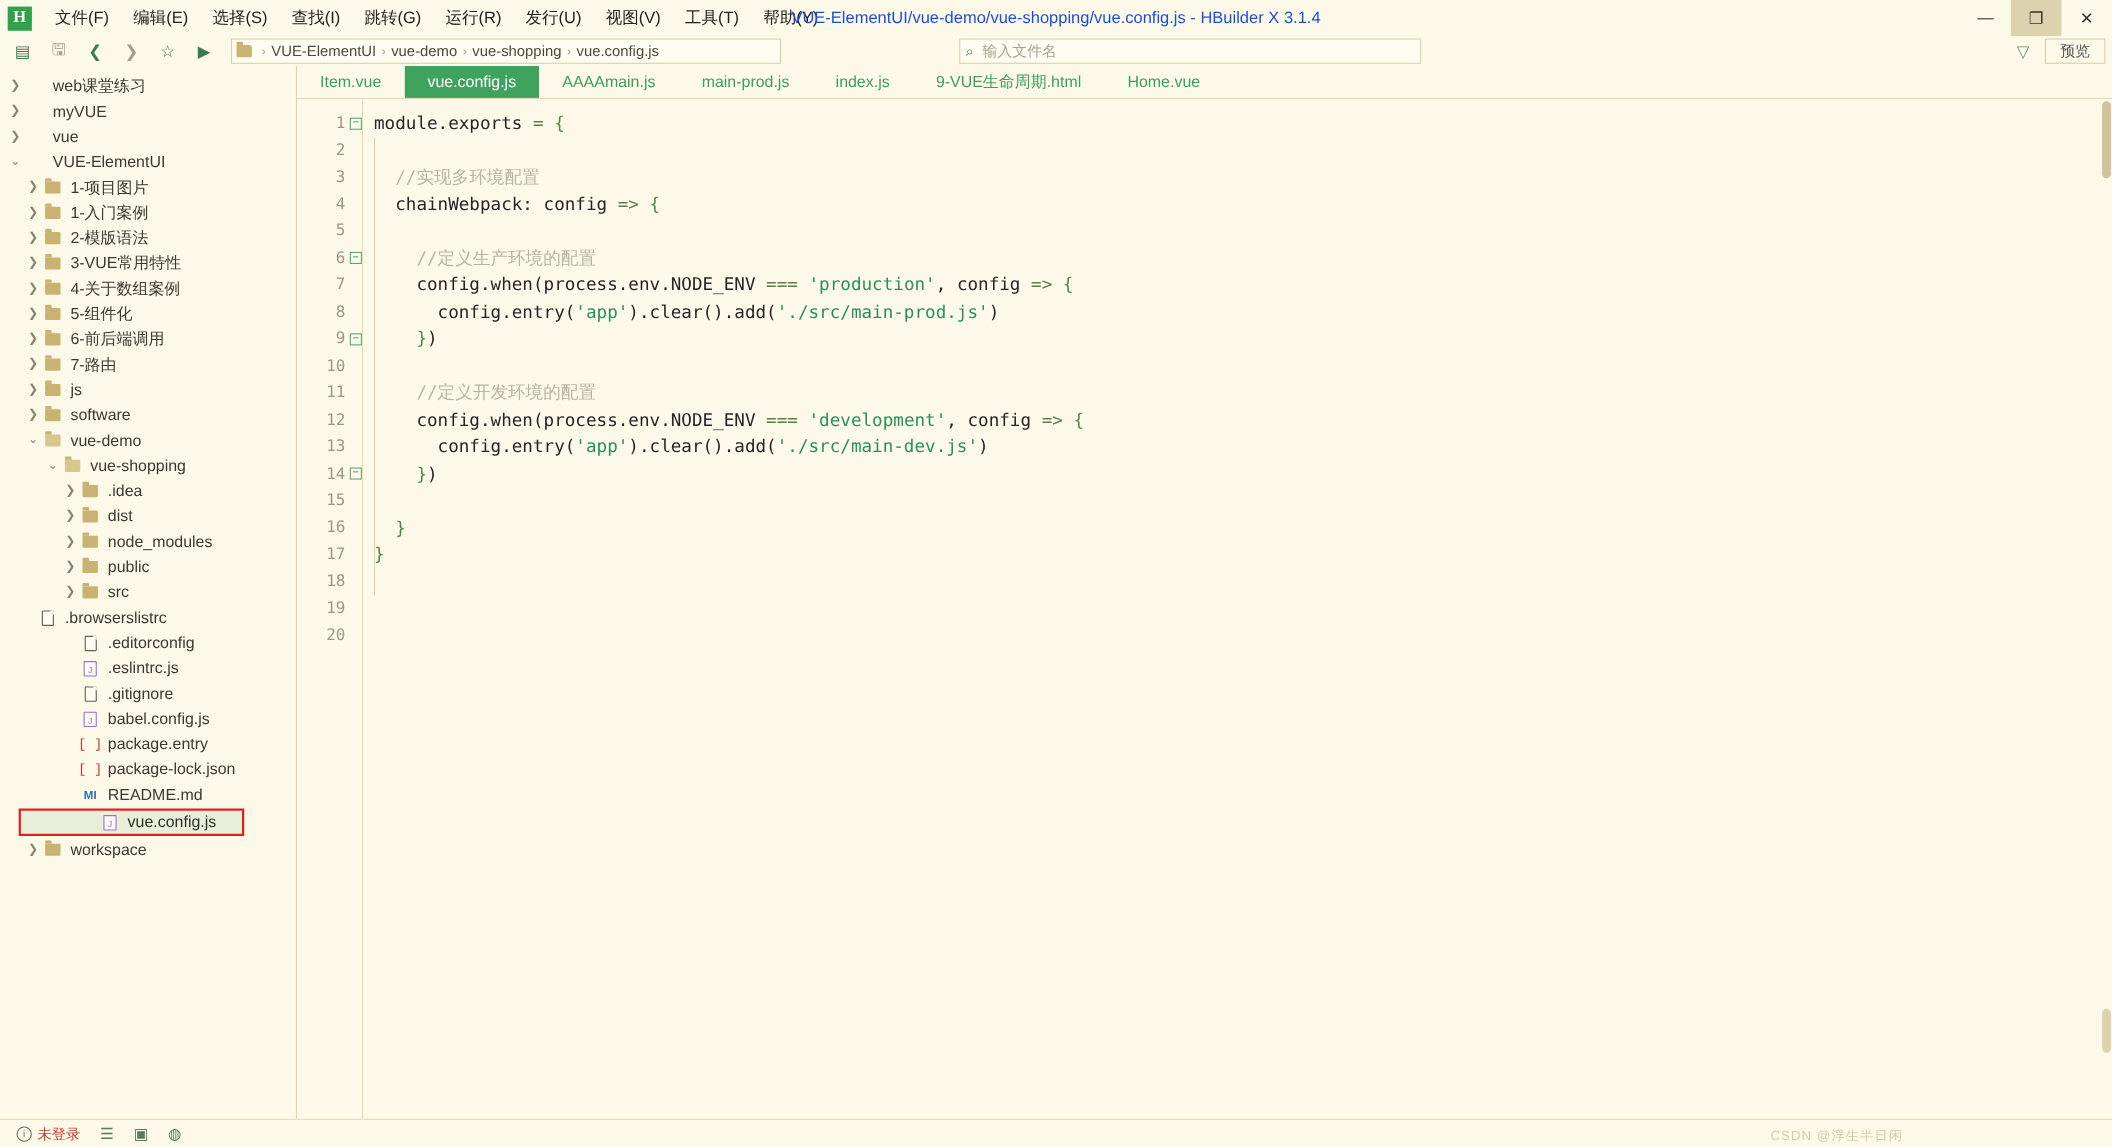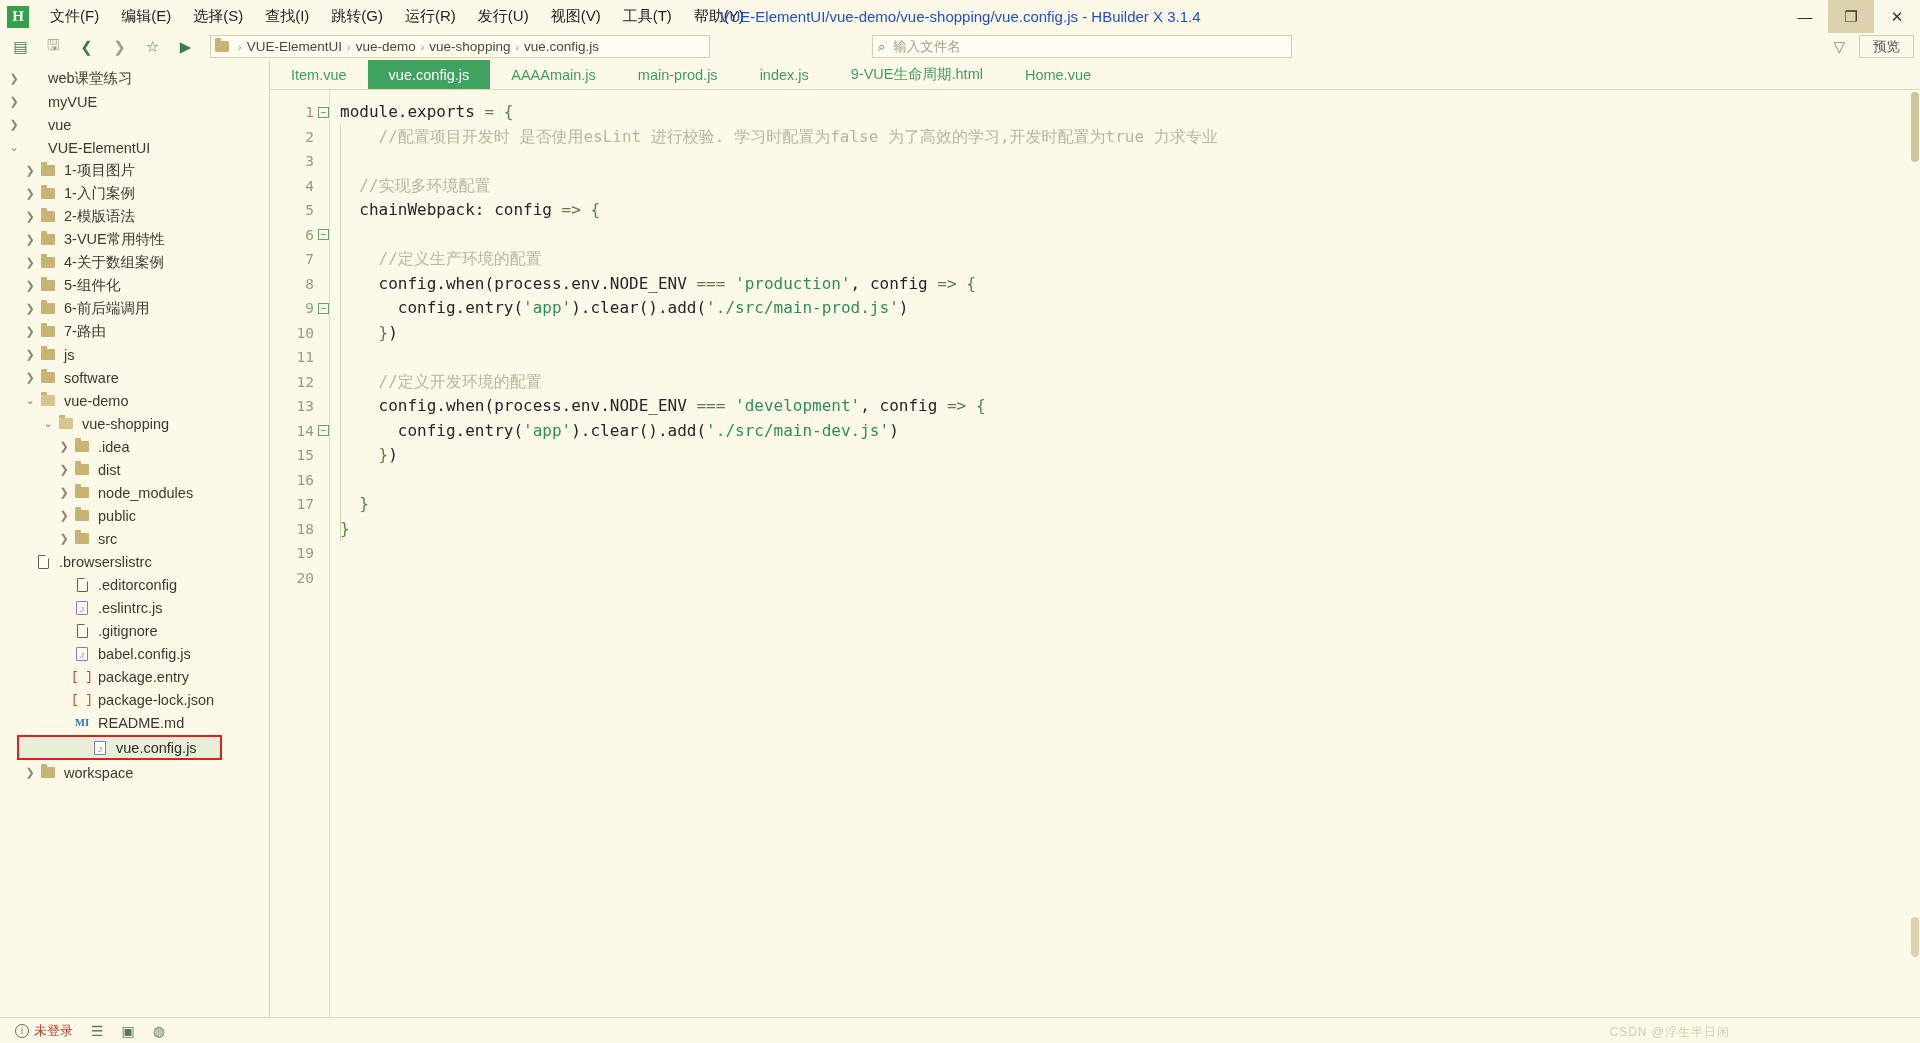--- a/index.html
+++ b/index.html
@@ -116,21 +116,21 @@
   .file-ic:before {
     content: ""; position: absolute; top: -1px; right: -1px;
     border-left: 4px solid transparent; border-top: 4px solid #fdf9e8;
   }
   .file-js {
     width: 12px; height: 14px; border: 1.4px solid #9b6fd0; border-radius: 1px;
     color: #9b6fd0; font-size: 8px; display: flex; align-items: flex-end; justify-content: center;
     background: #fffdf2;
   }
   .file-json { color: #c0392b; font-size: 12px; font-family: "Liberation Mono", monospace; }
-  .file-md { color: #2f6fb5; font-size: 10.5px; font-weight: bold; font-family: Liberation Serif, serif; }
+  .file-md { color: #2f6fb5; font-size: 10.5px; font-weight: bold; font-family: Liberation Sans, sans-serif; }
   .tlabel { margin-left: 6px; }
   .tree-row.selected-box {
     outline: 2px solid #e02020; outline-offset: -1px;
     background: #e9eed8;
   }
   .tree-row.selected-box .tlabel { color: #2e2e25; }
 
   
   .editor { flex: 1 1 auto; display: flex; flex-direction: column; min-width: 0; background: #fdf9e8; }
   .tabbar {
@@ -554,21 +554,20 @@
           <div class="gline"><span>18</span></div>
           <div class="gline"><span>19</span></div>
           <div class="gline"><span>20</span></div>
         </div>
 
         <div class="codelines codeline-wrap">
           <div class="indent-guide"></div>
 
           <div class="cline"><span class="tok-kw">module</span><span class="tok-punc">.</span><span class="tok-kw">exports</span> <span class="tok-op">=</span> <span class="tok-brace">{</span></div>
 
-          <div class="cline">  <span class="tok-comment">  //配置项目开发时 是否使用esLint 进行校验. 学习时配置为false 为了高效的学习,开发时配置为true 力求专业</span></div>
 
 
           <div class="cline"> </div>
 
           <div class="cline">  <span class="tok-comment">//实现多环境配置</span></div>
 
           <div class="cline">  <span class="tok-prop">chainWebpack</span><span class="tok-punc">:</span> <span class="tok-kw">config</span> <span class="tok-op">=&gt;</span> <span class="tok-brace">{</span></div>
 
           <div class="cline"> </div>
 

